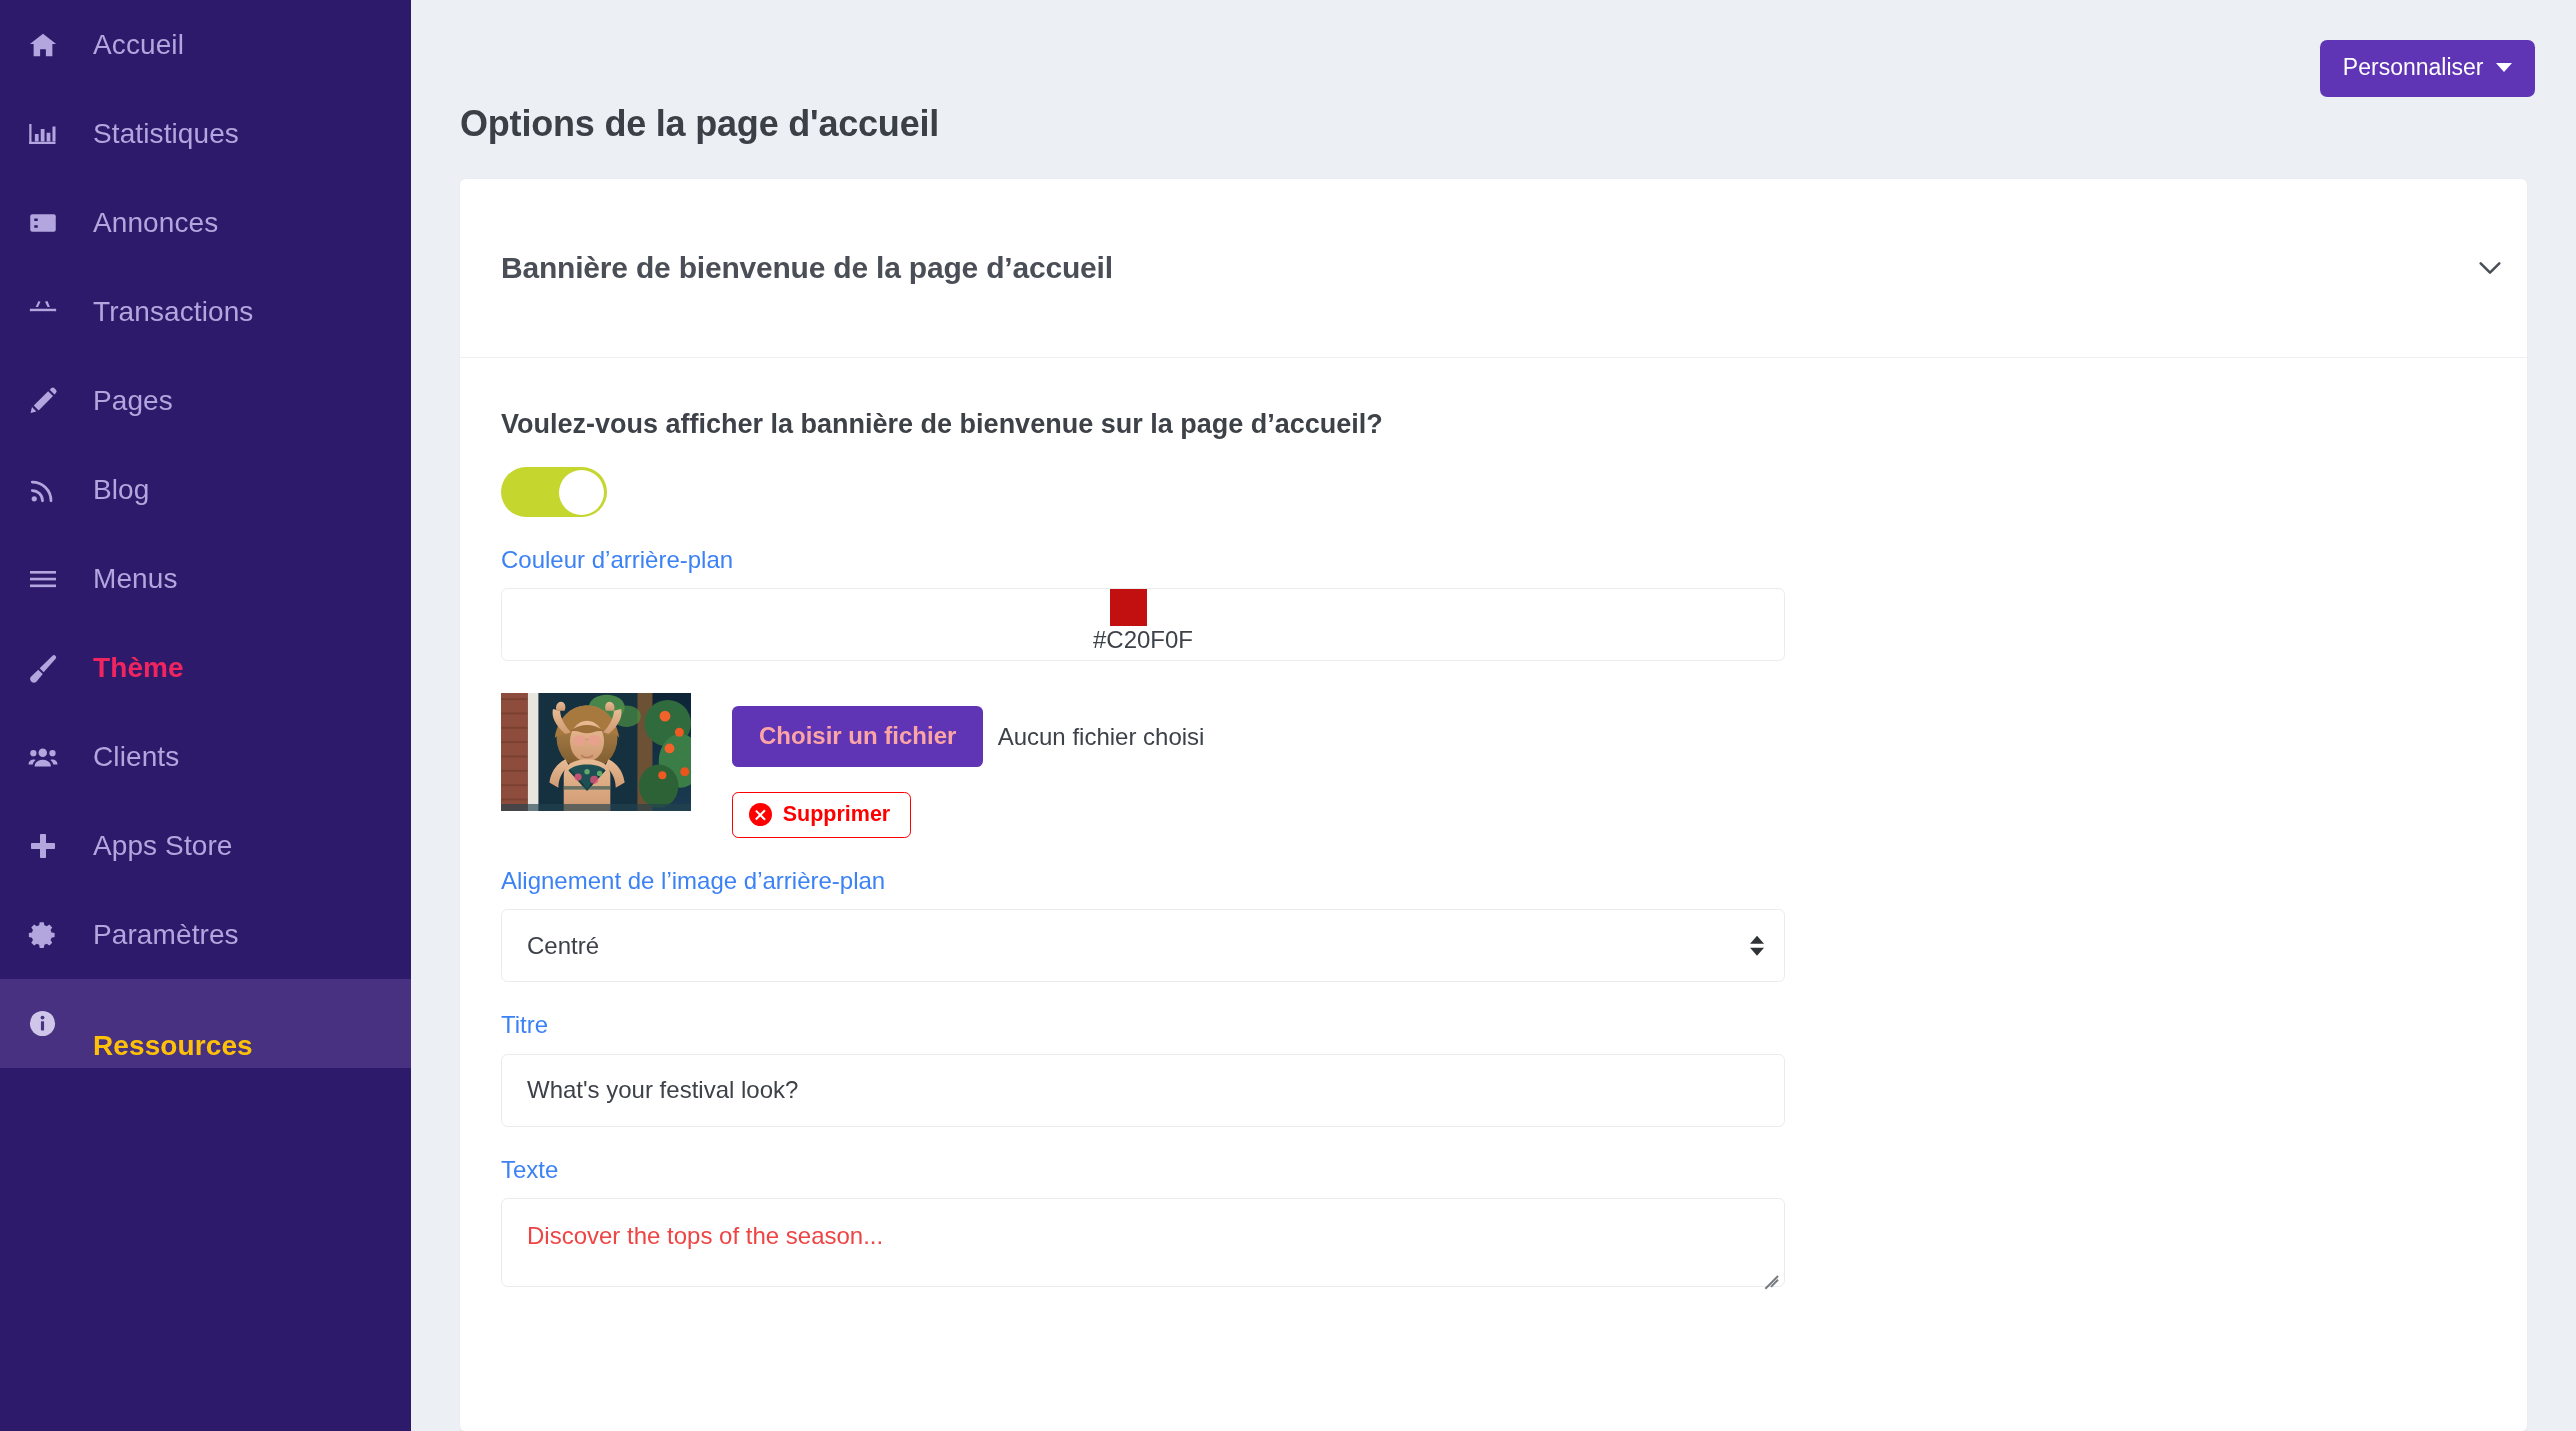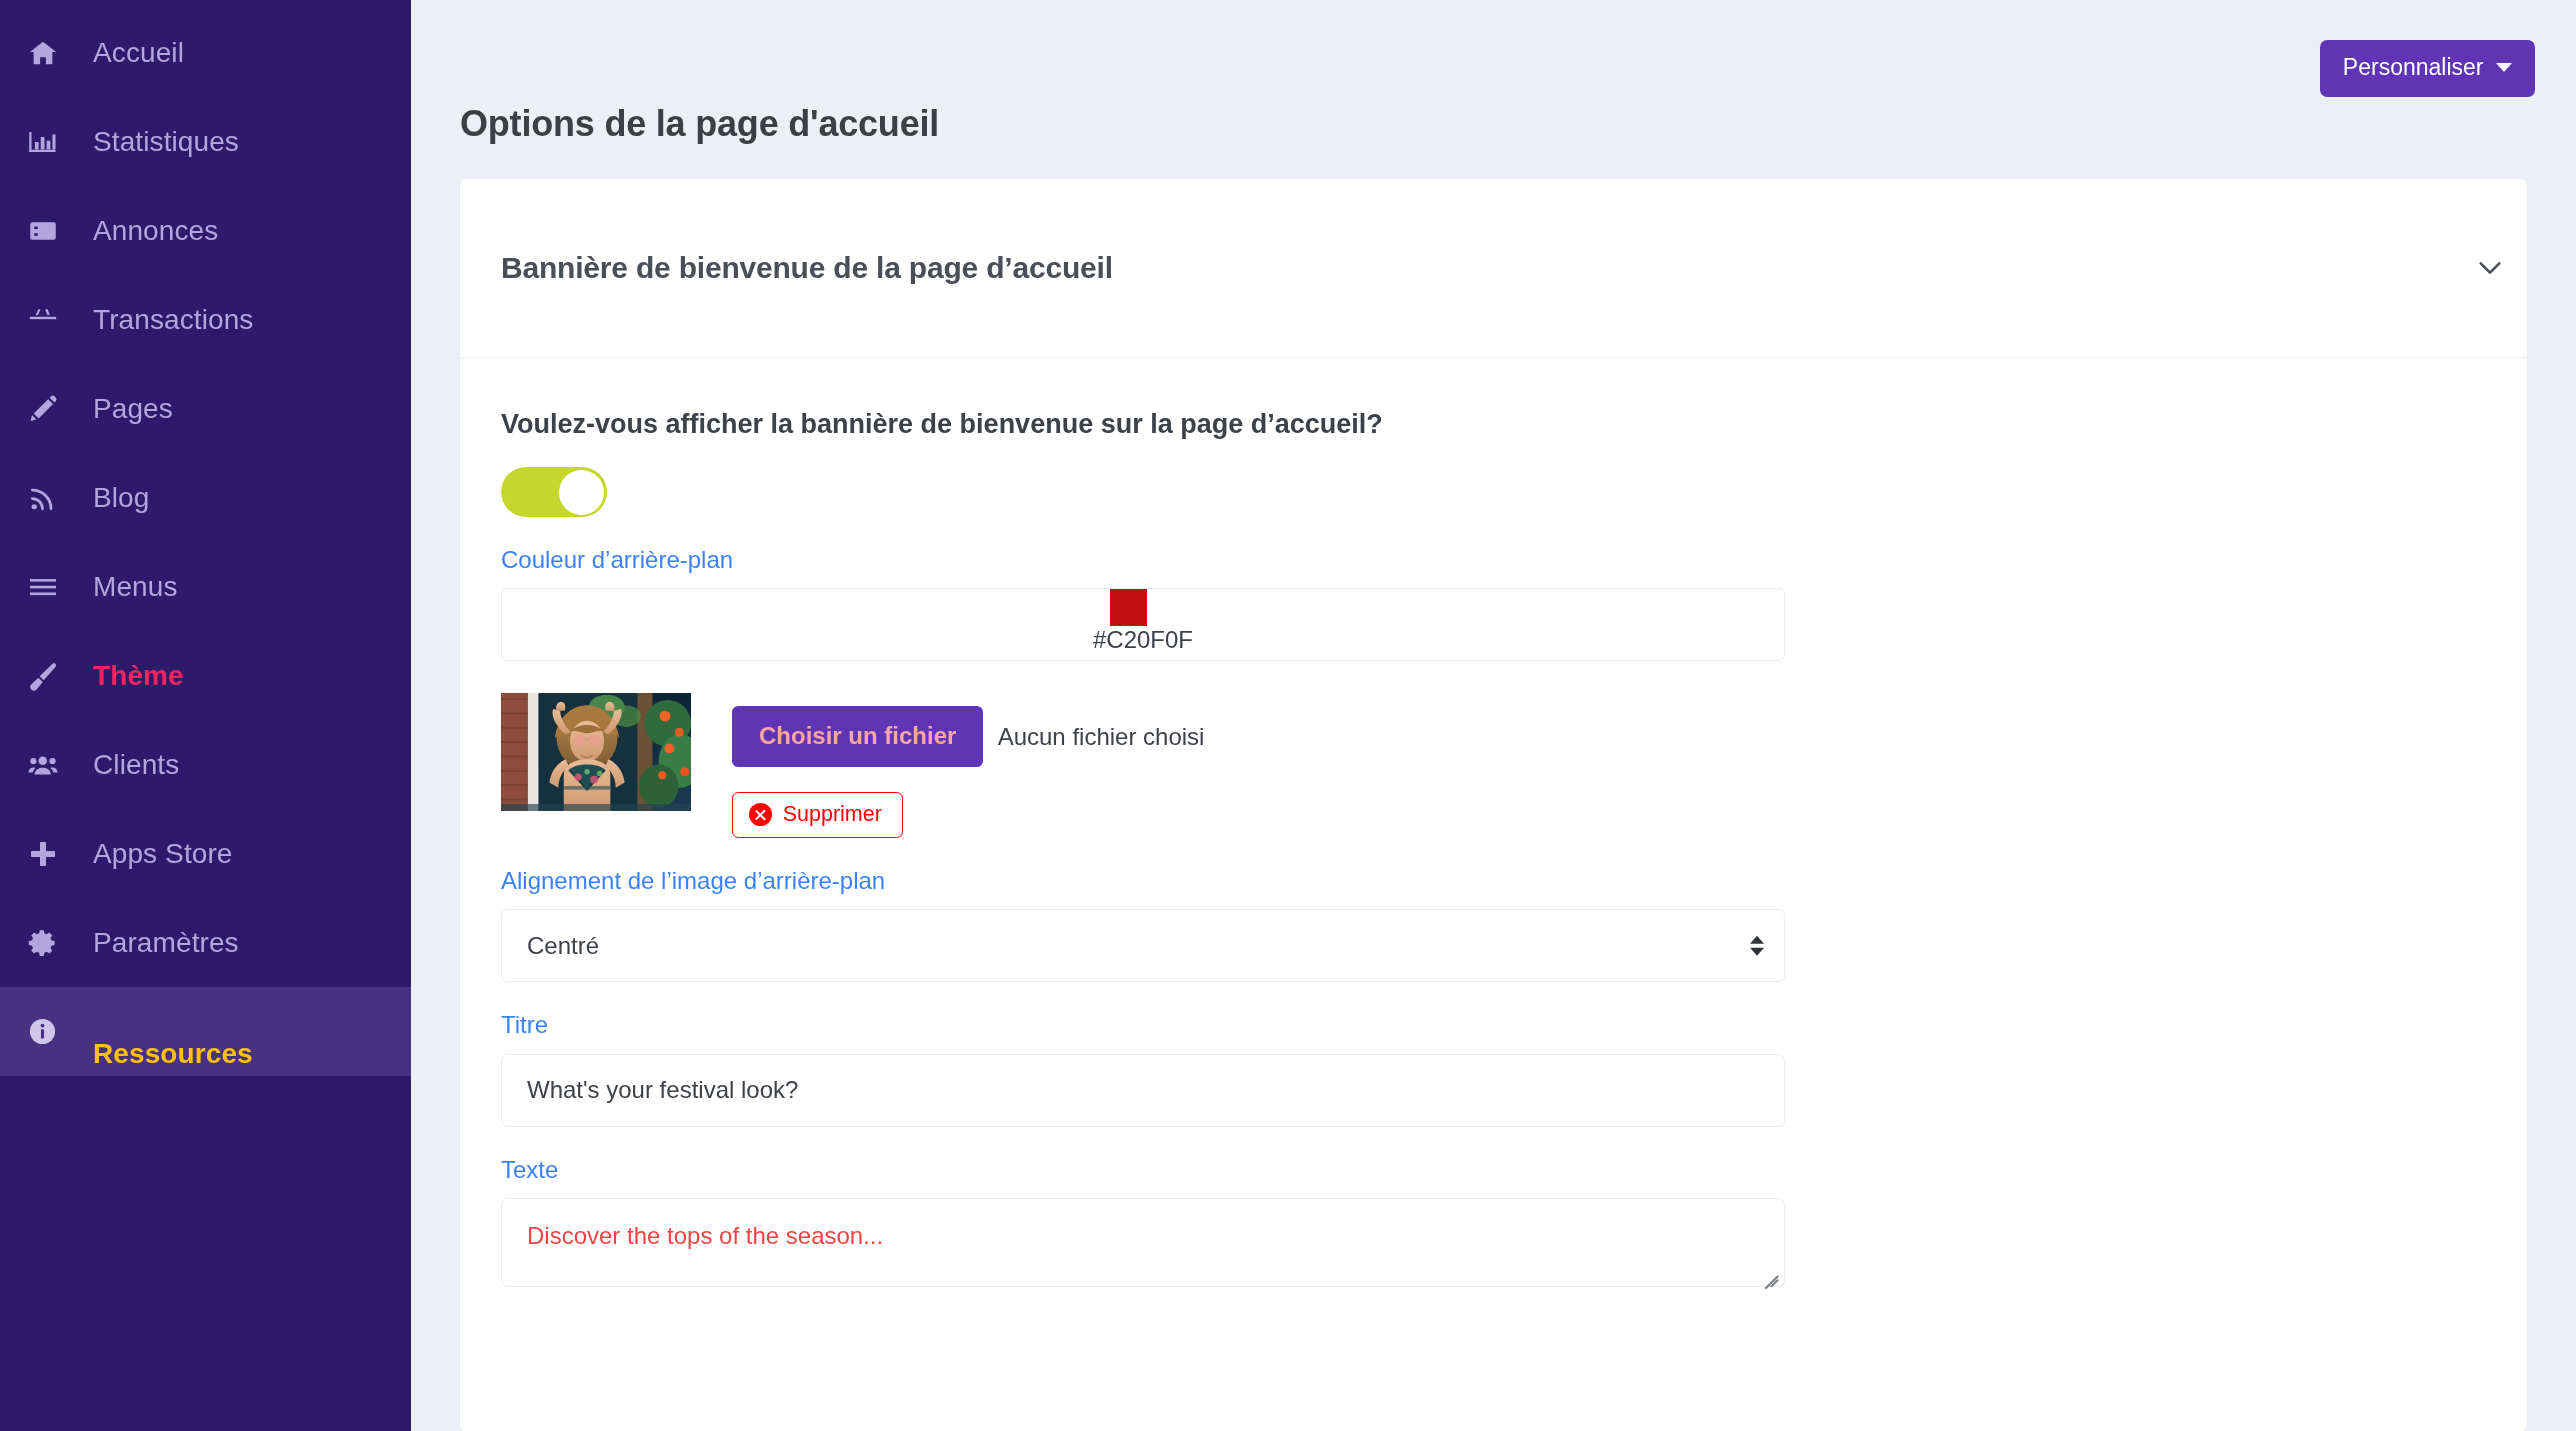--- a/index.html
+++ b/index.html
@@ -12,21 +12,21 @@
     font-family: "Liberation Sans", "DejaVu Sans", sans-serif;
   }
 
   .app { display: flex; width: 2576px; height: 1431px; }
 
   
   .sidebar {
     width: 411px;
     min-width: 411px;
     background: #2d1a6b;
-    padding-top: 8px;
+    padding-top: 0;
     position: relative;
   }
   .nav-item {
     display: flex;
     align-items: center;
     height: 89px;
     padding-left: 28px;
     cursor: pointer;
     text-decoration: none;
   }
@@ -230,20 +230,21 @@
     color: #ff0000;
     border-radius: 6.3px;
     font-size: 21.5px;
     font-family: inherit;
     padding: 9.8px 19.7px 10.7px 16px;
     cursor: pointer;
     display: inline-flex;
     align-items: center;
     gap: 10.7px;
     line-height: 1;
+    font-weight: bold;
   }
   .xcircle {
     width: 23px; height: 23px;
     border-radius: 50%;
     background: #ff0000;
     position: relative;
     display: inline-block;
     flex: none;
   }
   .xcircle::before, .xcircle::after {

